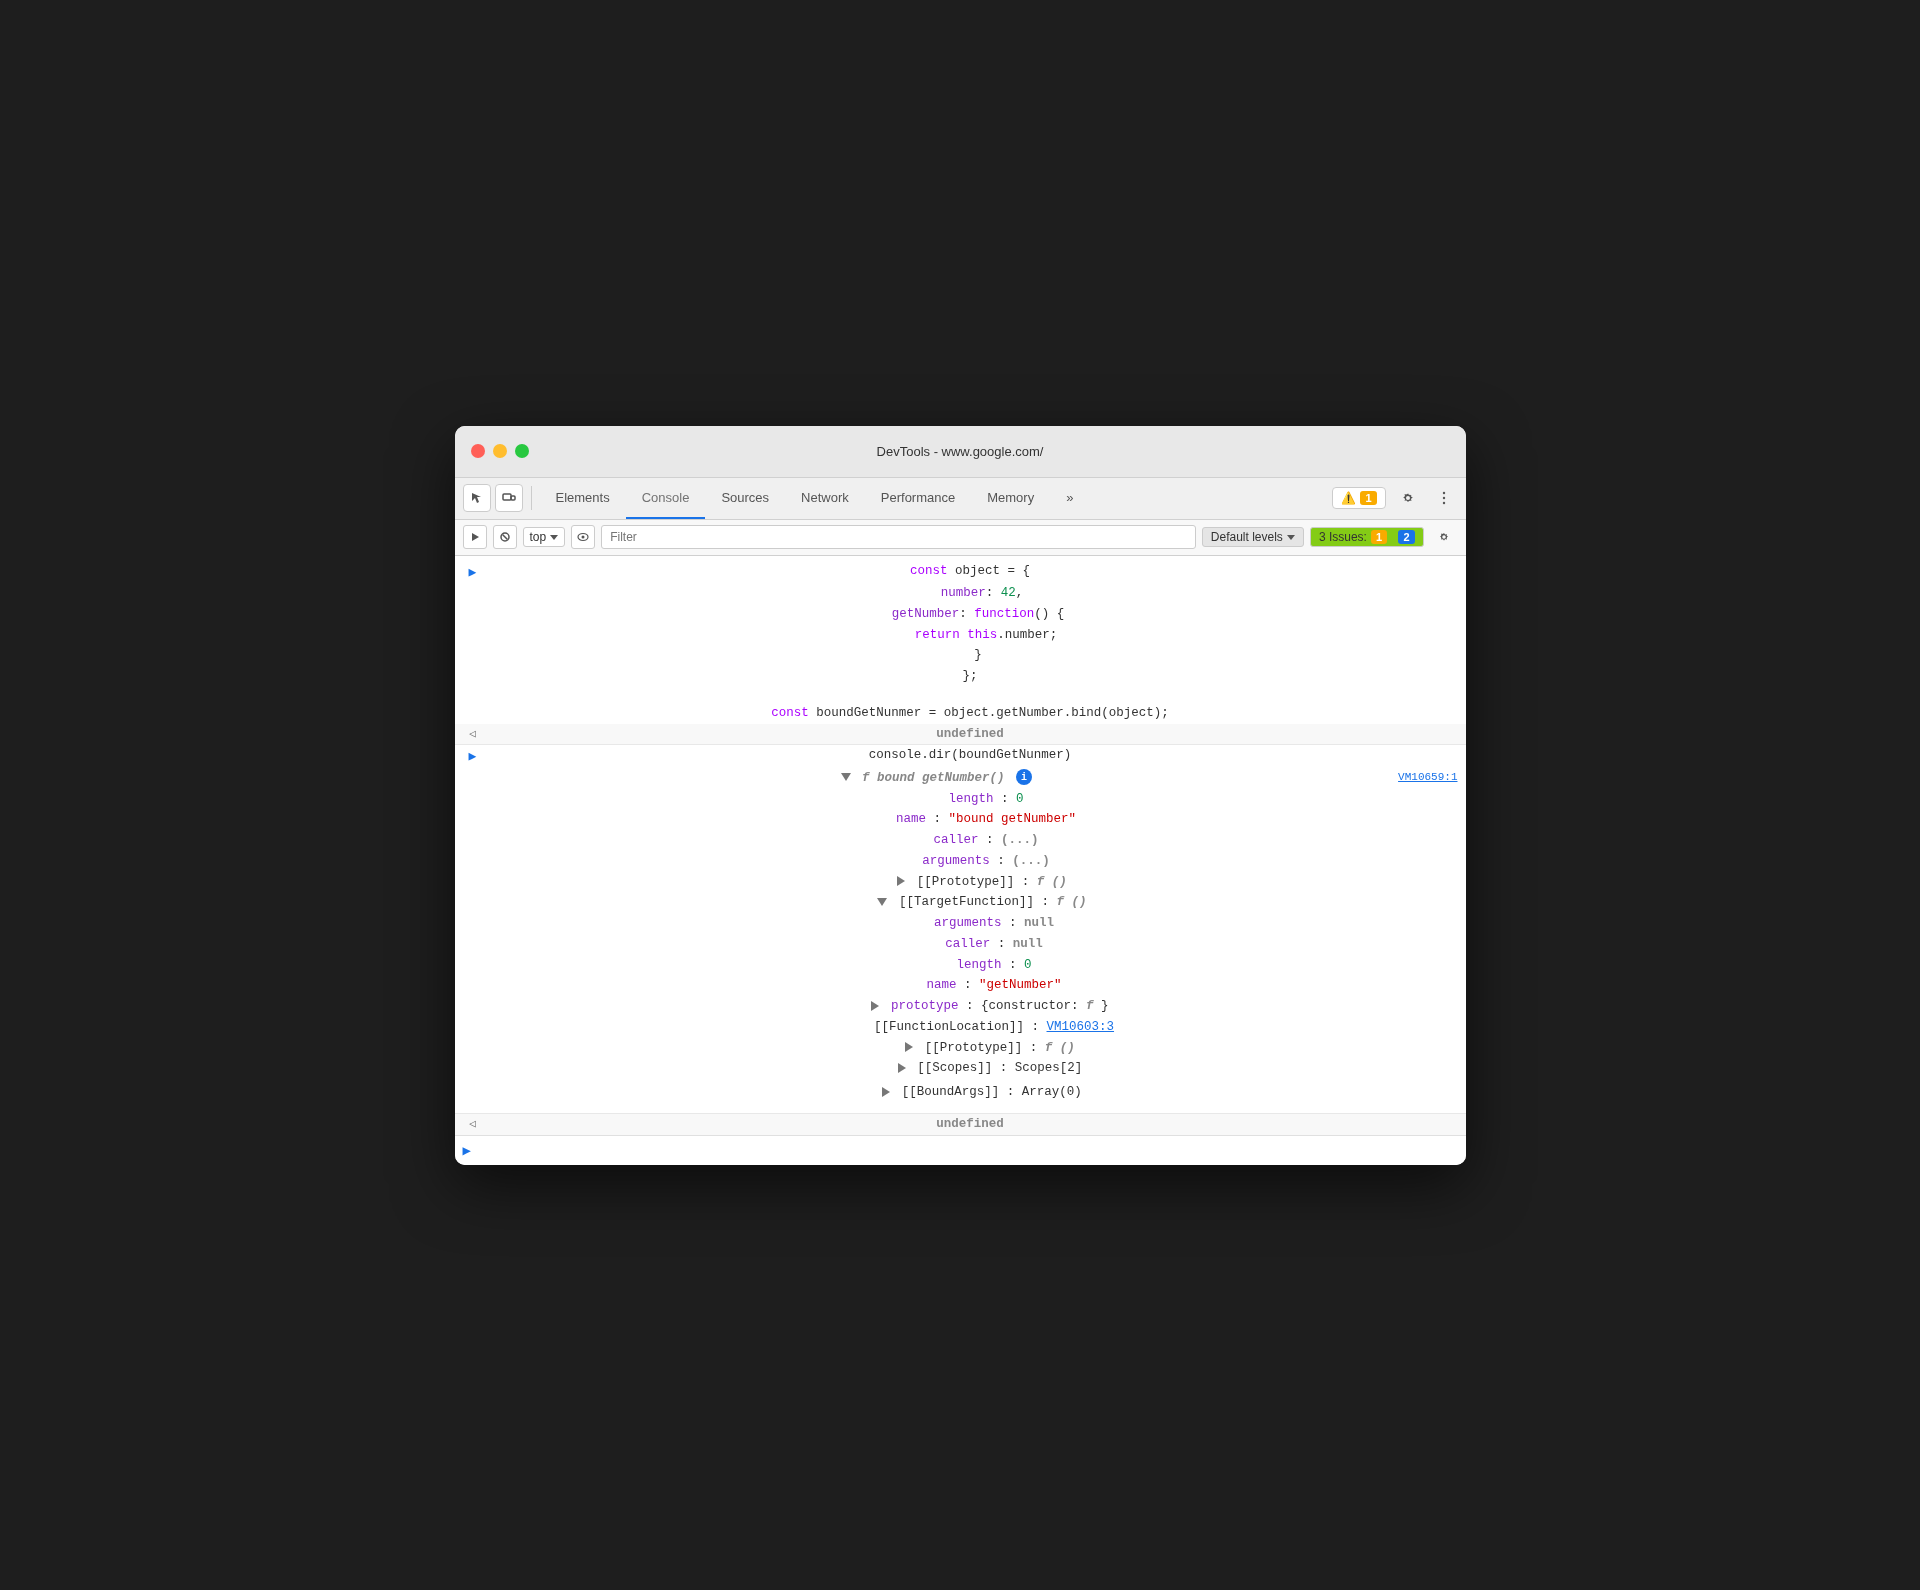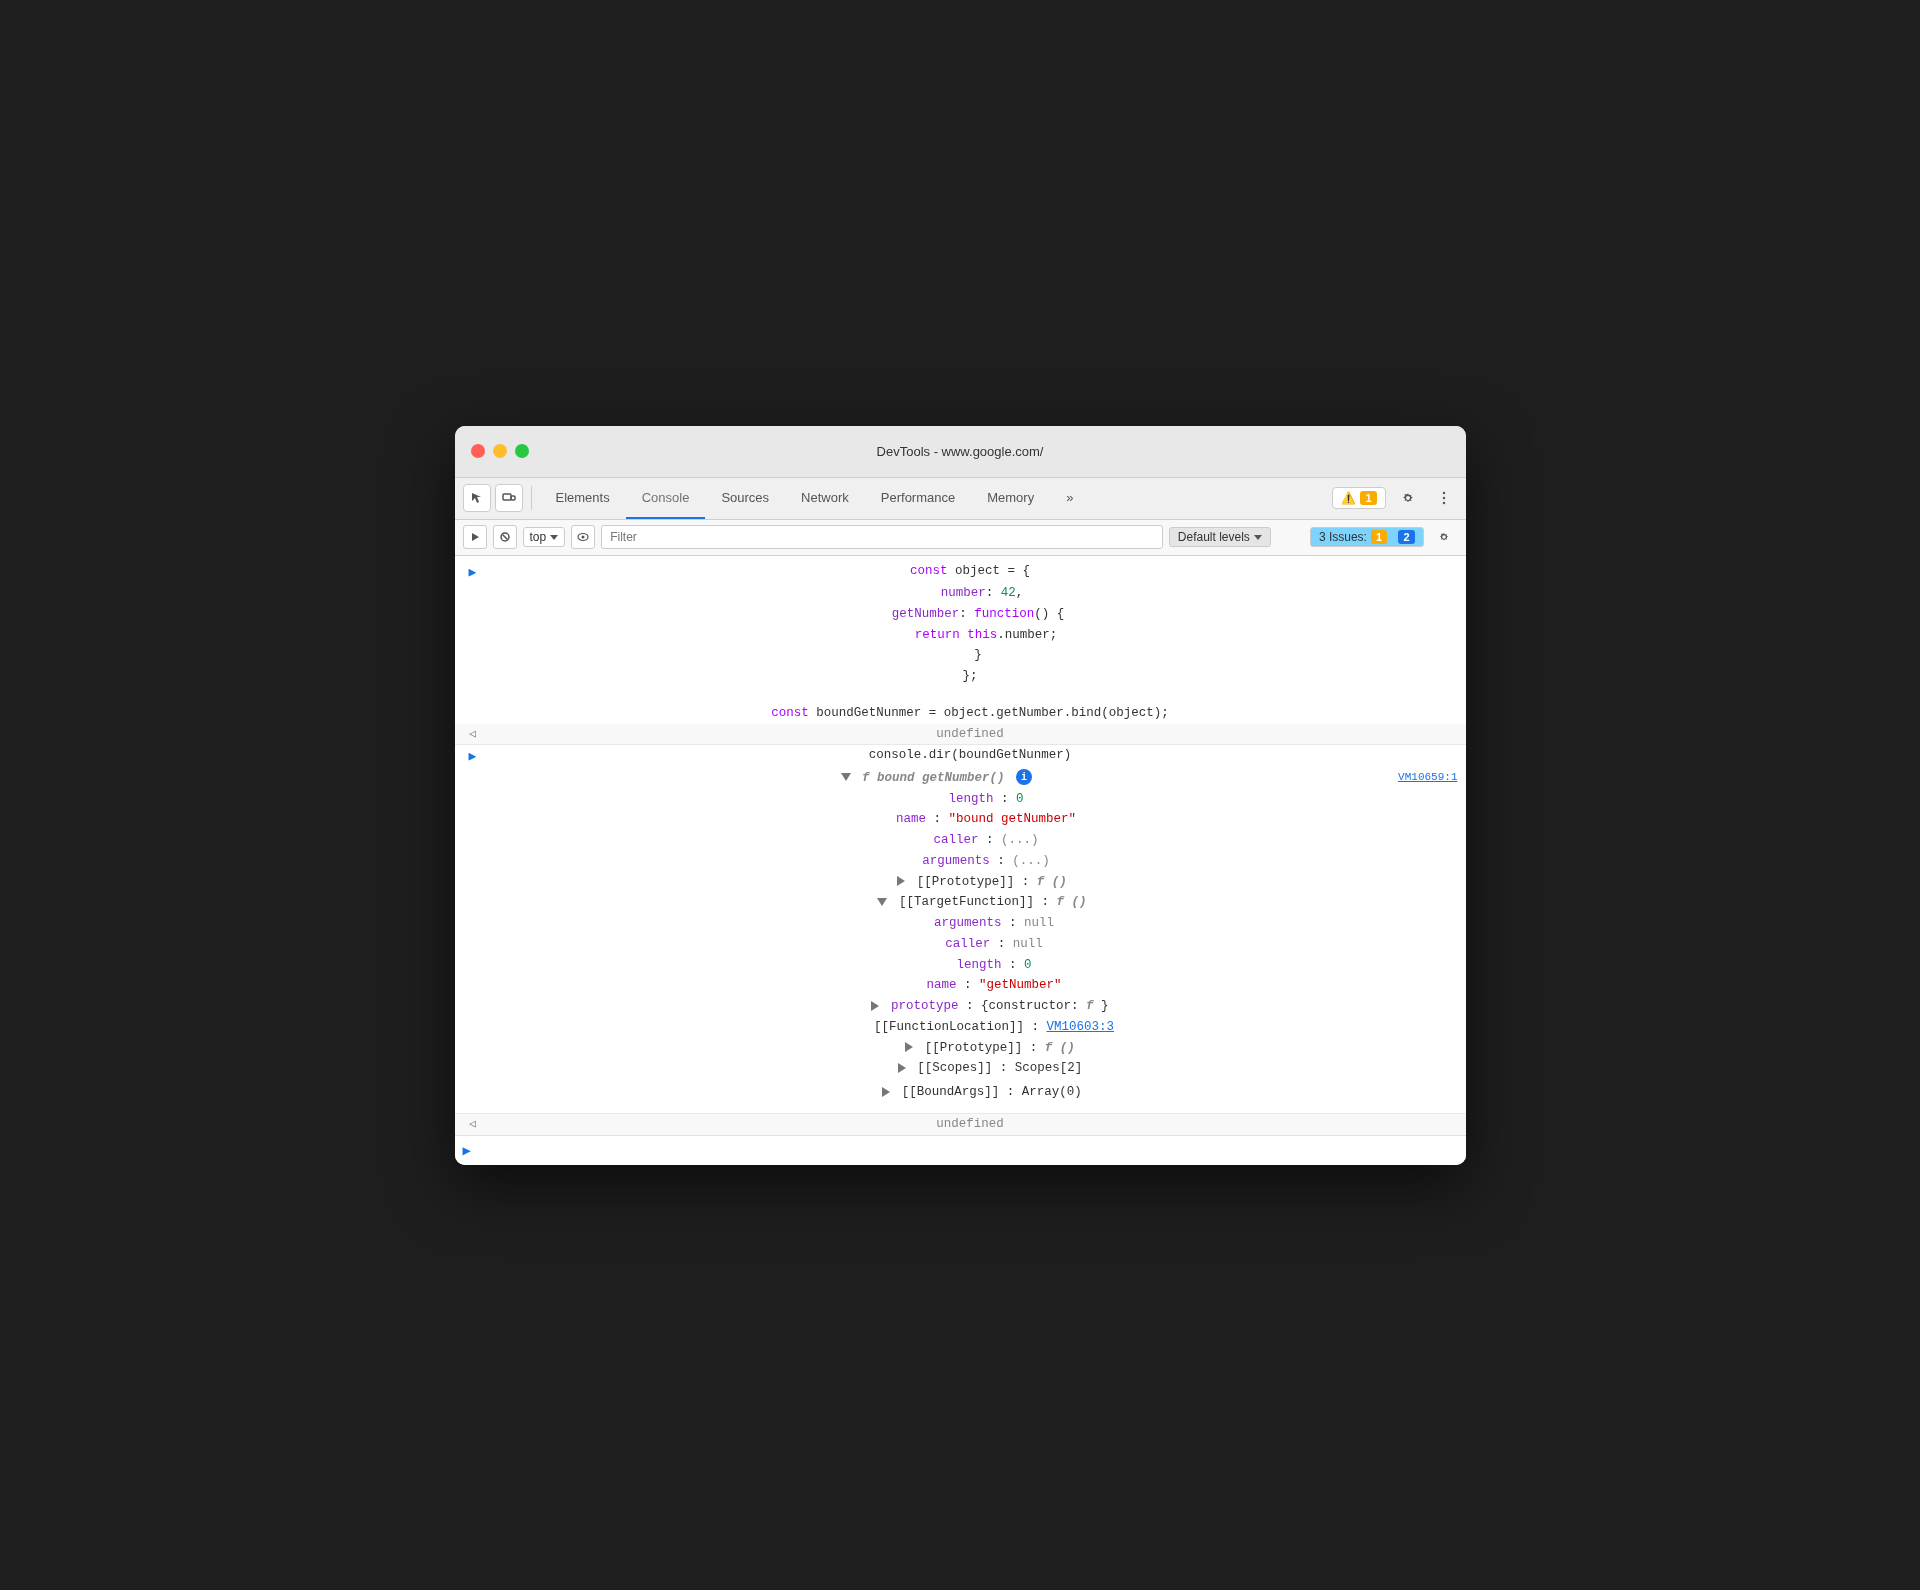--- a/index.html
+++ b/index.html
@@ -194,27 +194,26 @@
       border-radius: 3px;
       padding: 2px 8px;
       font-size: 12px;
       color: #333;
       cursor: pointer;
     }
     .issues-count {
       display: flex;
       align-items: center;
       gap: 4px;
-      background: #7dd3fc;
+      background: #84cc16;
       border: 1px solid #ccc;
       border-radius: 3px;
       padding: 2px 8px;
       font-size: 12px;
       color: #333;
-      margin-left: 33px;
     }
 
     .console-body {
       background: #fff;
       min-height: 600px;
       font-family: 'Menlo', 'Monaco', 'Courier New', monospace;
       font-size: 12.5px;
       padding: 0;
       overflow-y: auto;
     }
@@ -253,21 +252,21 @@
       white-space: nowrap;
       padding-left: 8px;
     }
     .c-default { color: #333; }
     .c-keyword { color: #aa00ff; }
     .c-string { color: #c00; }
     .c-number { color: #0d904f; }
     .c-prop { color: #8b2ac9; }
     .c-link { color: #1a73e8; text-decoration: underline; cursor: pointer; }
     .c-italic { font-style: italic; font-weight: bold; }
-    .c-dim { color: #888; }
+    .c-dim { color: #888; font-weight: bold; }
 
     .indent-1 { padding-left: 16px; }
 
     .triangle-right {
       display: inline-block;
       width: 0;
       height: 0;
       border-top: 5px solid transparent;
       border-bottom: 5px solid transparent;
       border-left: 8px solid #777;

